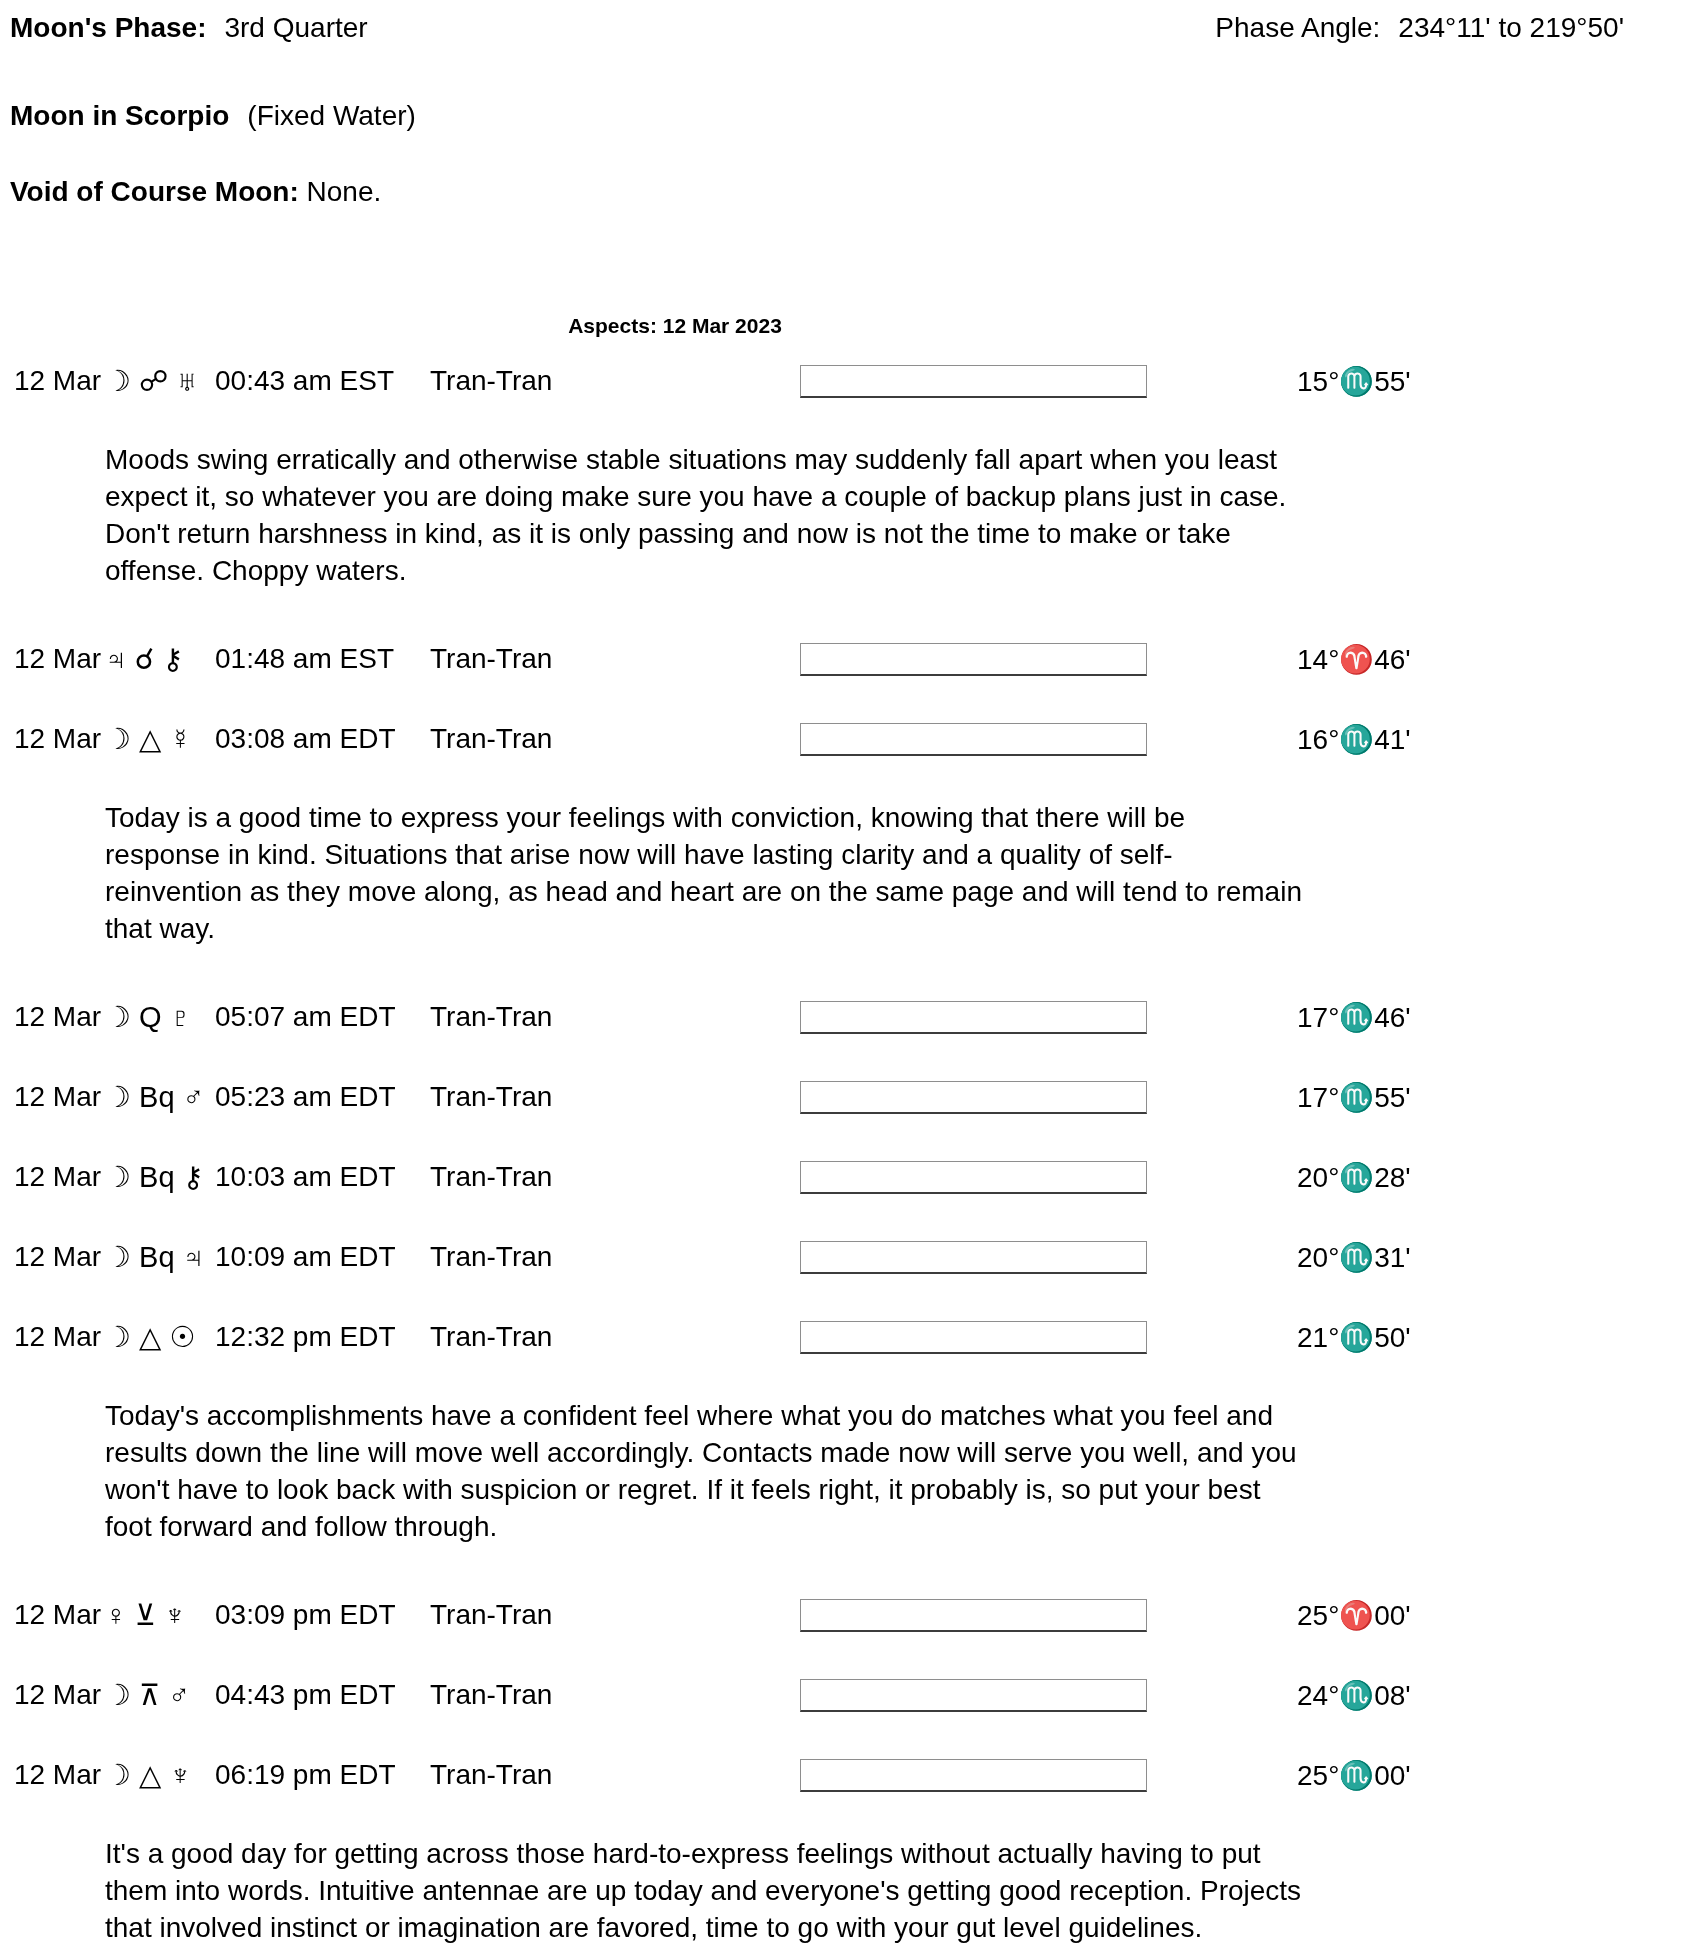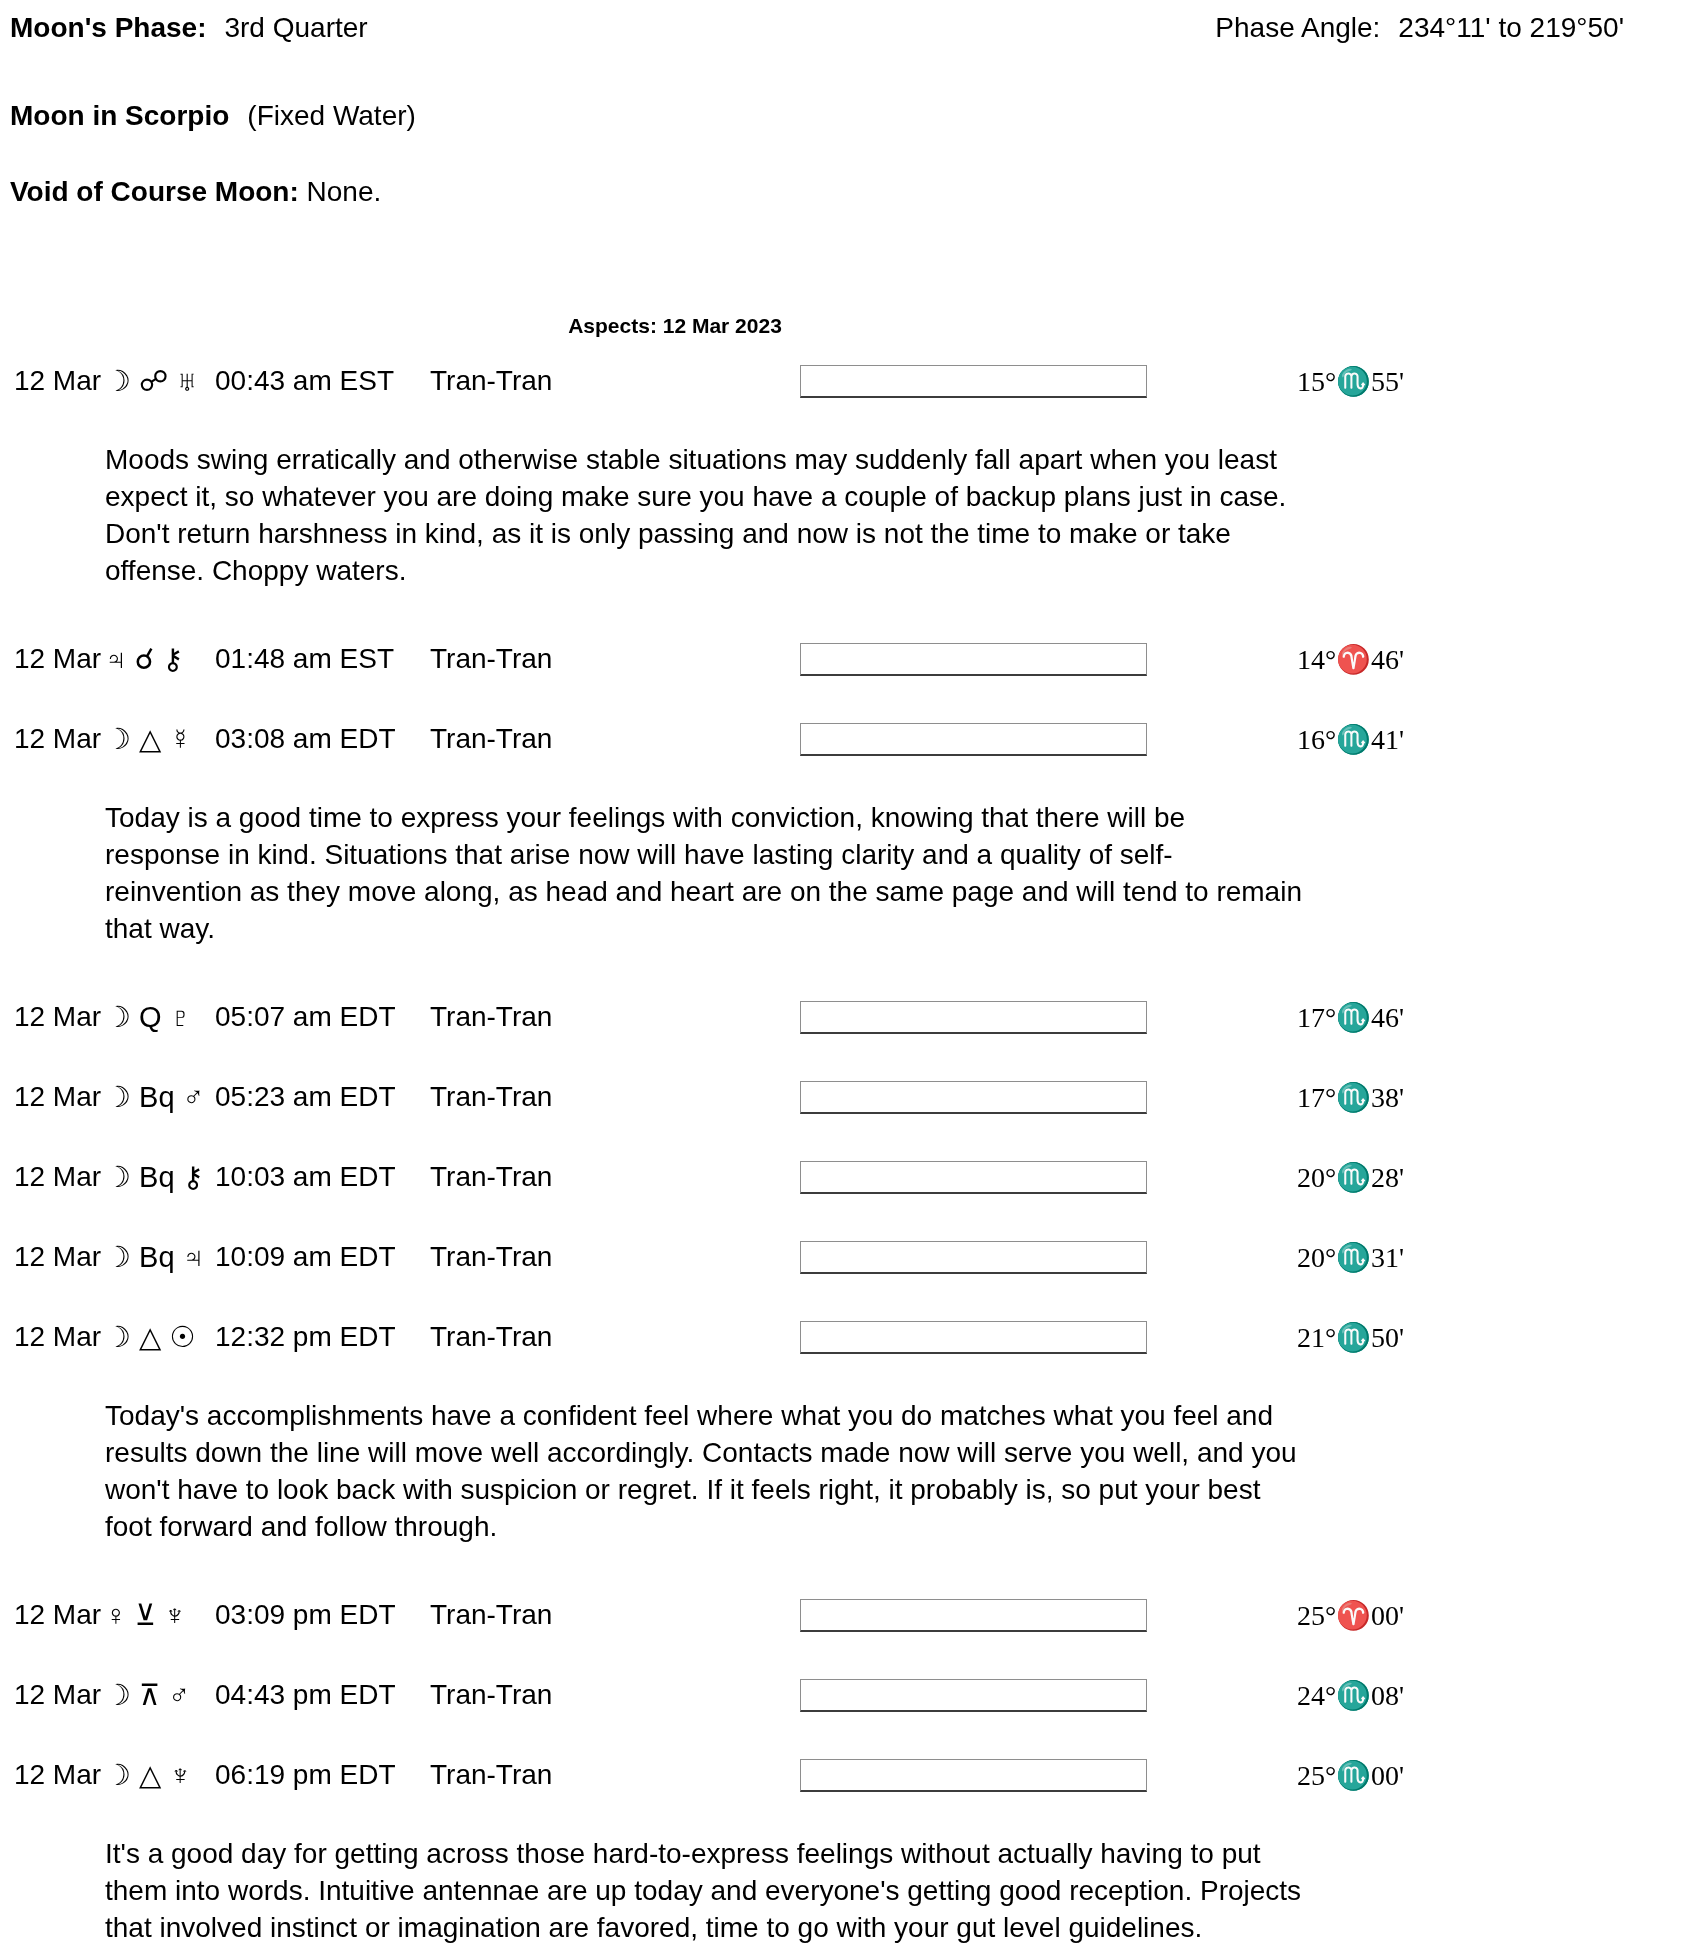--- a/index.html
+++ b/index.html
@@ -17,21 +17,21 @@
   .title-wrap { width:1330px; text-align:center; font-weight:bold;
                 margin-top:106px; margin-bottom:23px; font-size:21px; }
   .aspect-row { display:flex; align-items:center; height:40px; margin-bottom:40px; }
   .c-date  { width:95px;  flex-shrink:0;text-align:center; }
   .c-glyphs{ width:110px; flex-shrink:0; font-size:29px; }
   .c-time  { width:215px; flex-shrink:0; }
   .c-type  { width:370px; flex-shrink:0; }
   .c-bar   { width:347px; height:33px; flex-shrink:0; background:#fff;
              border:1px solid #8e8e8e; border-bottom:2px solid #3c3c3c; overflow:hidden; }
   .bar-fill { height:100%; width:0; }
-  .c-degree { margin-left:150px; white-space:nowrap;font-family:Liberation Serif, serif; }
+  .c-degree { margin-left:150px; white-space:nowrap; }
   .description { margin:4px 0 50px 95px; width:1200px; line-height:37px; }
 </style>
 </head>
 <body>
 
 <div class="hdr-top">
   <div>
     <span class="bold">Moon's Phase:</span><span class="inline-gap"></span><span>3rd Quarter</span>
   </div>
   <div>
@@ -86,21 +86,21 @@
   <span class="c-bar"><span class="bar-fill" style="width: 11%; background: rgb(184, 221, 210);"></span></span>
   <span class="c-degree">17°♏46'</span>
 </div>
 
 <div class="aspect-row">
   <span class="c-date">12 Mar</span>
   <span class="c-glyphs">☽ Bq ♂</span>
   <span class="c-time">05:23 am EDT</span>
   <span class="c-type">Tran-Tran</span>
   <span class="c-bar"><span class="bar-fill" style="width: 12%; background: rgb(184, 221, 210);"></span></span>
-  <span class="c-degree">17°♏38'</span>
+  <span class="c-degree">17°♏55'</span>
 </div>
 
 <div class="aspect-row">
   <span class="c-date">12 Mar</span>
   <span class="c-glyphs">☽ Bq ⚷</span>
   <span class="c-time">10:03 am EDT</span>
   <span class="c-type">Tran-Tran</span>
   <span class="c-bar"><span class="bar-fill" style="width: 12%; background: rgb(184, 221, 210);"></span></span>
   <span class="c-degree">20°♏28'</span>
 </div>

